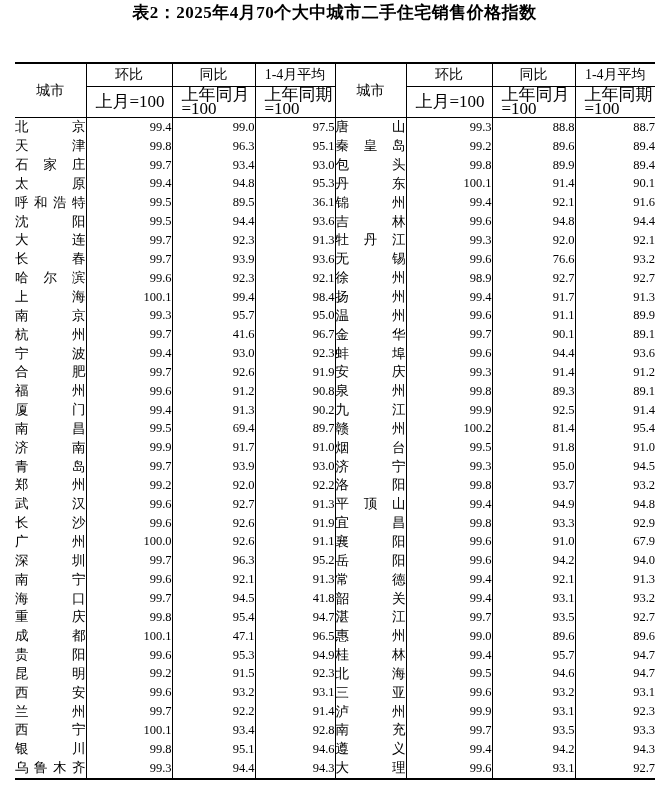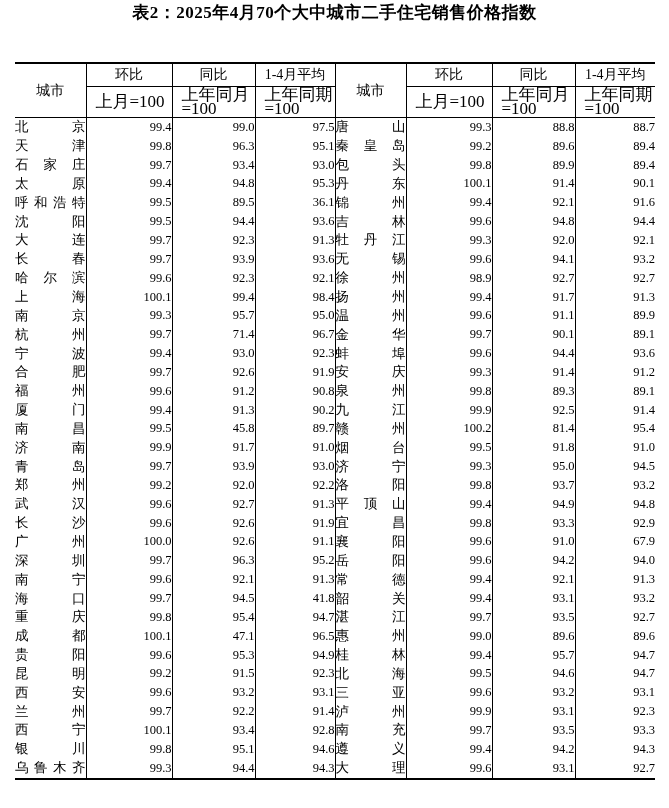--- a/index.html
+++ b/index.html
@@ -174,21 +174,21 @@
         <td class="num">92.0</td>
         <td class="num no-r">92.1</td>
       </tr>
       <tr>
         <td class="city">长春</td>
         <td class="num">99.7</td>
         <td class="num">93.9</td>
         <td class="num">93.6</td>
         <td class="city">无锡</td>
         <td class="num">99.6</td>
-        <td class="num">94.1</td>
+        <td class="num">76.6</td>
         <td class="num no-r">93.2</td>
       </tr>
       <tr>
         <td class="city">哈尔滨</td>
         <td class="num">99.6</td>
         <td class="num">92.3</td>
         <td class="num">92.1</td>
         <td class="city">徐州</td>
         <td class="num">98.9</td>
         <td class="num">92.7</td>
@@ -210,21 +210,21 @@
         <td class="num">95.7</td>
         <td class="num">95.0</td>
         <td class="city">温州</td>
         <td class="num">99.6</td>
         <td class="num">91.1</td>
         <td class="num no-r">89.9</td>
       </tr>
       <tr>
         <td class="city">杭州</td>
         <td class="num">99.7</td>
-        <td class="num">71.4</td>
+        <td class="num">41.6</td>
         <td class="num">96.7</td>
         <td class="city">金华</td>
         <td class="num">99.7</td>
         <td class="num">90.1</td>
         <td class="num no-r">89.1</td>
       </tr>
       <tr>
         <td class="city">宁波</td>
         <td class="num">99.4</td>
         <td class="num">93.0</td>
@@ -260,21 +260,21 @@
         <td class="num">91.3</td>
         <td class="num">90.2</td>
         <td class="city">九江</td>
         <td class="num">99.9</td>
         <td class="num">92.5</td>
         <td class="num no-r">91.4</td>
       </tr>
       <tr>
         <td class="city">南昌</td>
         <td class="num">99.5</td>
-        <td class="num">45.8</td>
+        <td class="num">69.4</td>
         <td class="num">89.7</td>
         <td class="city">赣州</td>
         <td class="num">100.2</td>
         <td class="num">81.4</td>
         <td class="num no-r">95.4</td>
       </tr>
       <tr>
         <td class="city">济南</td>
         <td class="num">99.9</td>
         <td class="num">91.7</td>

